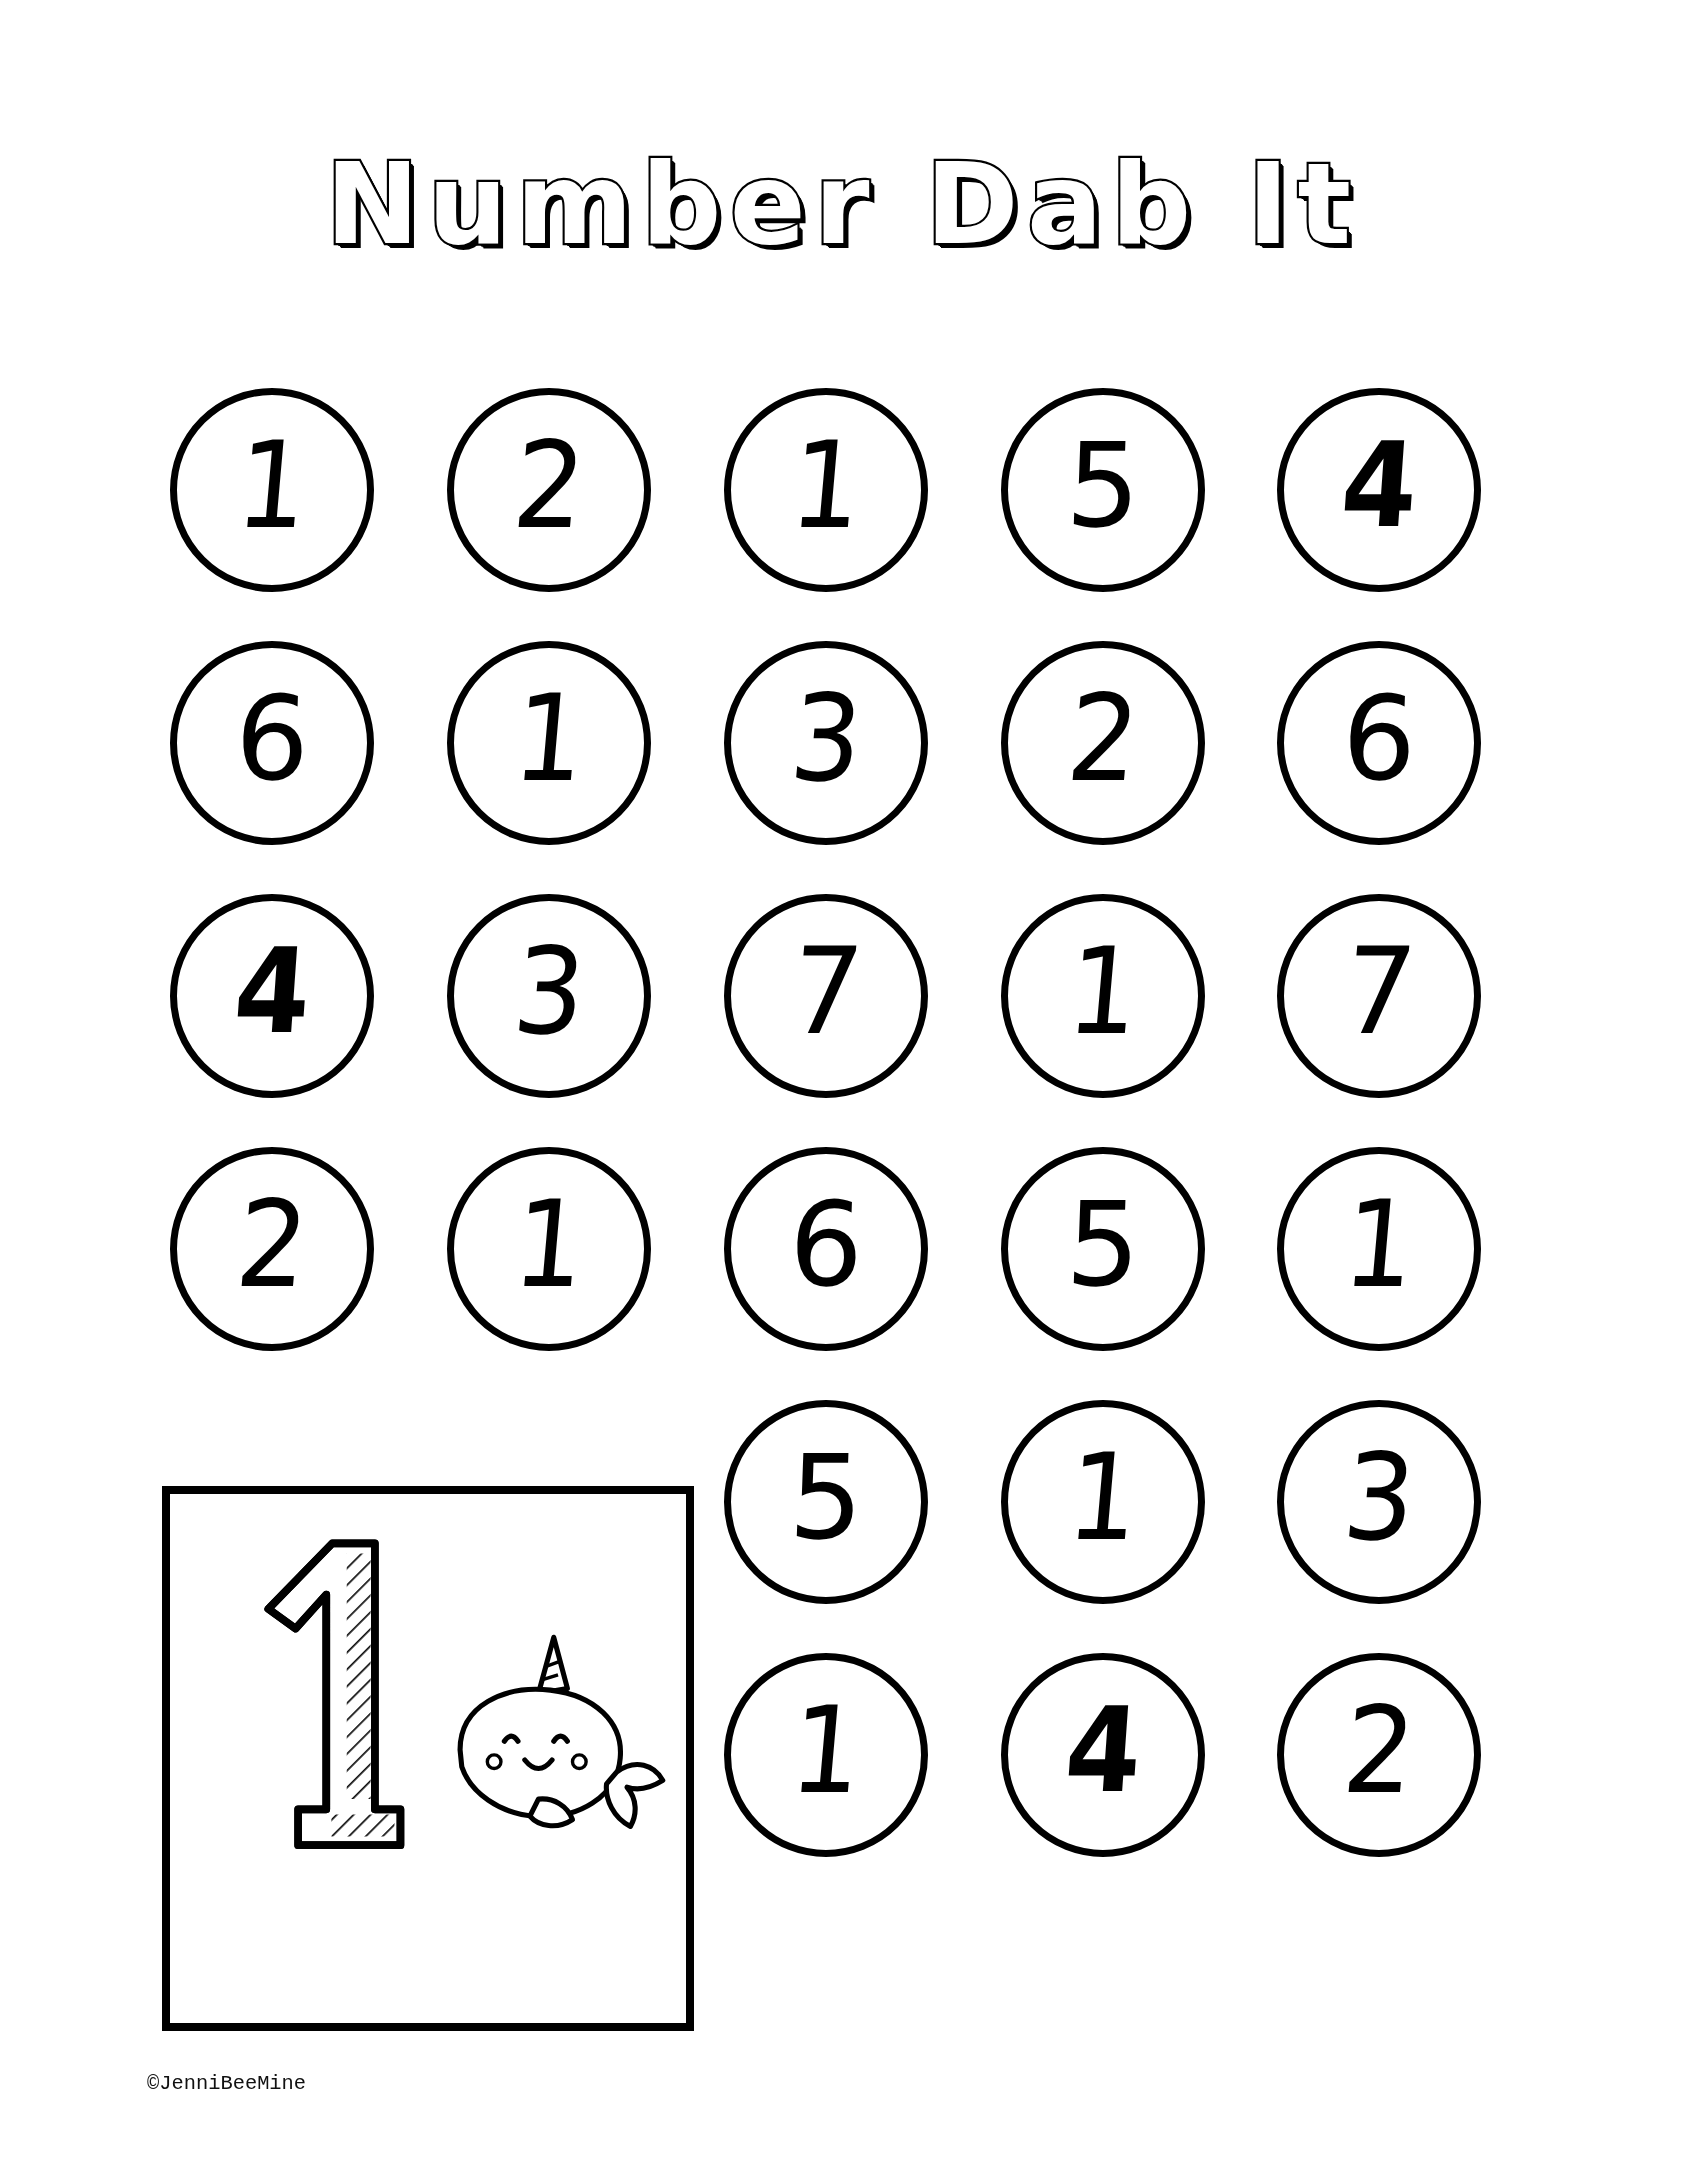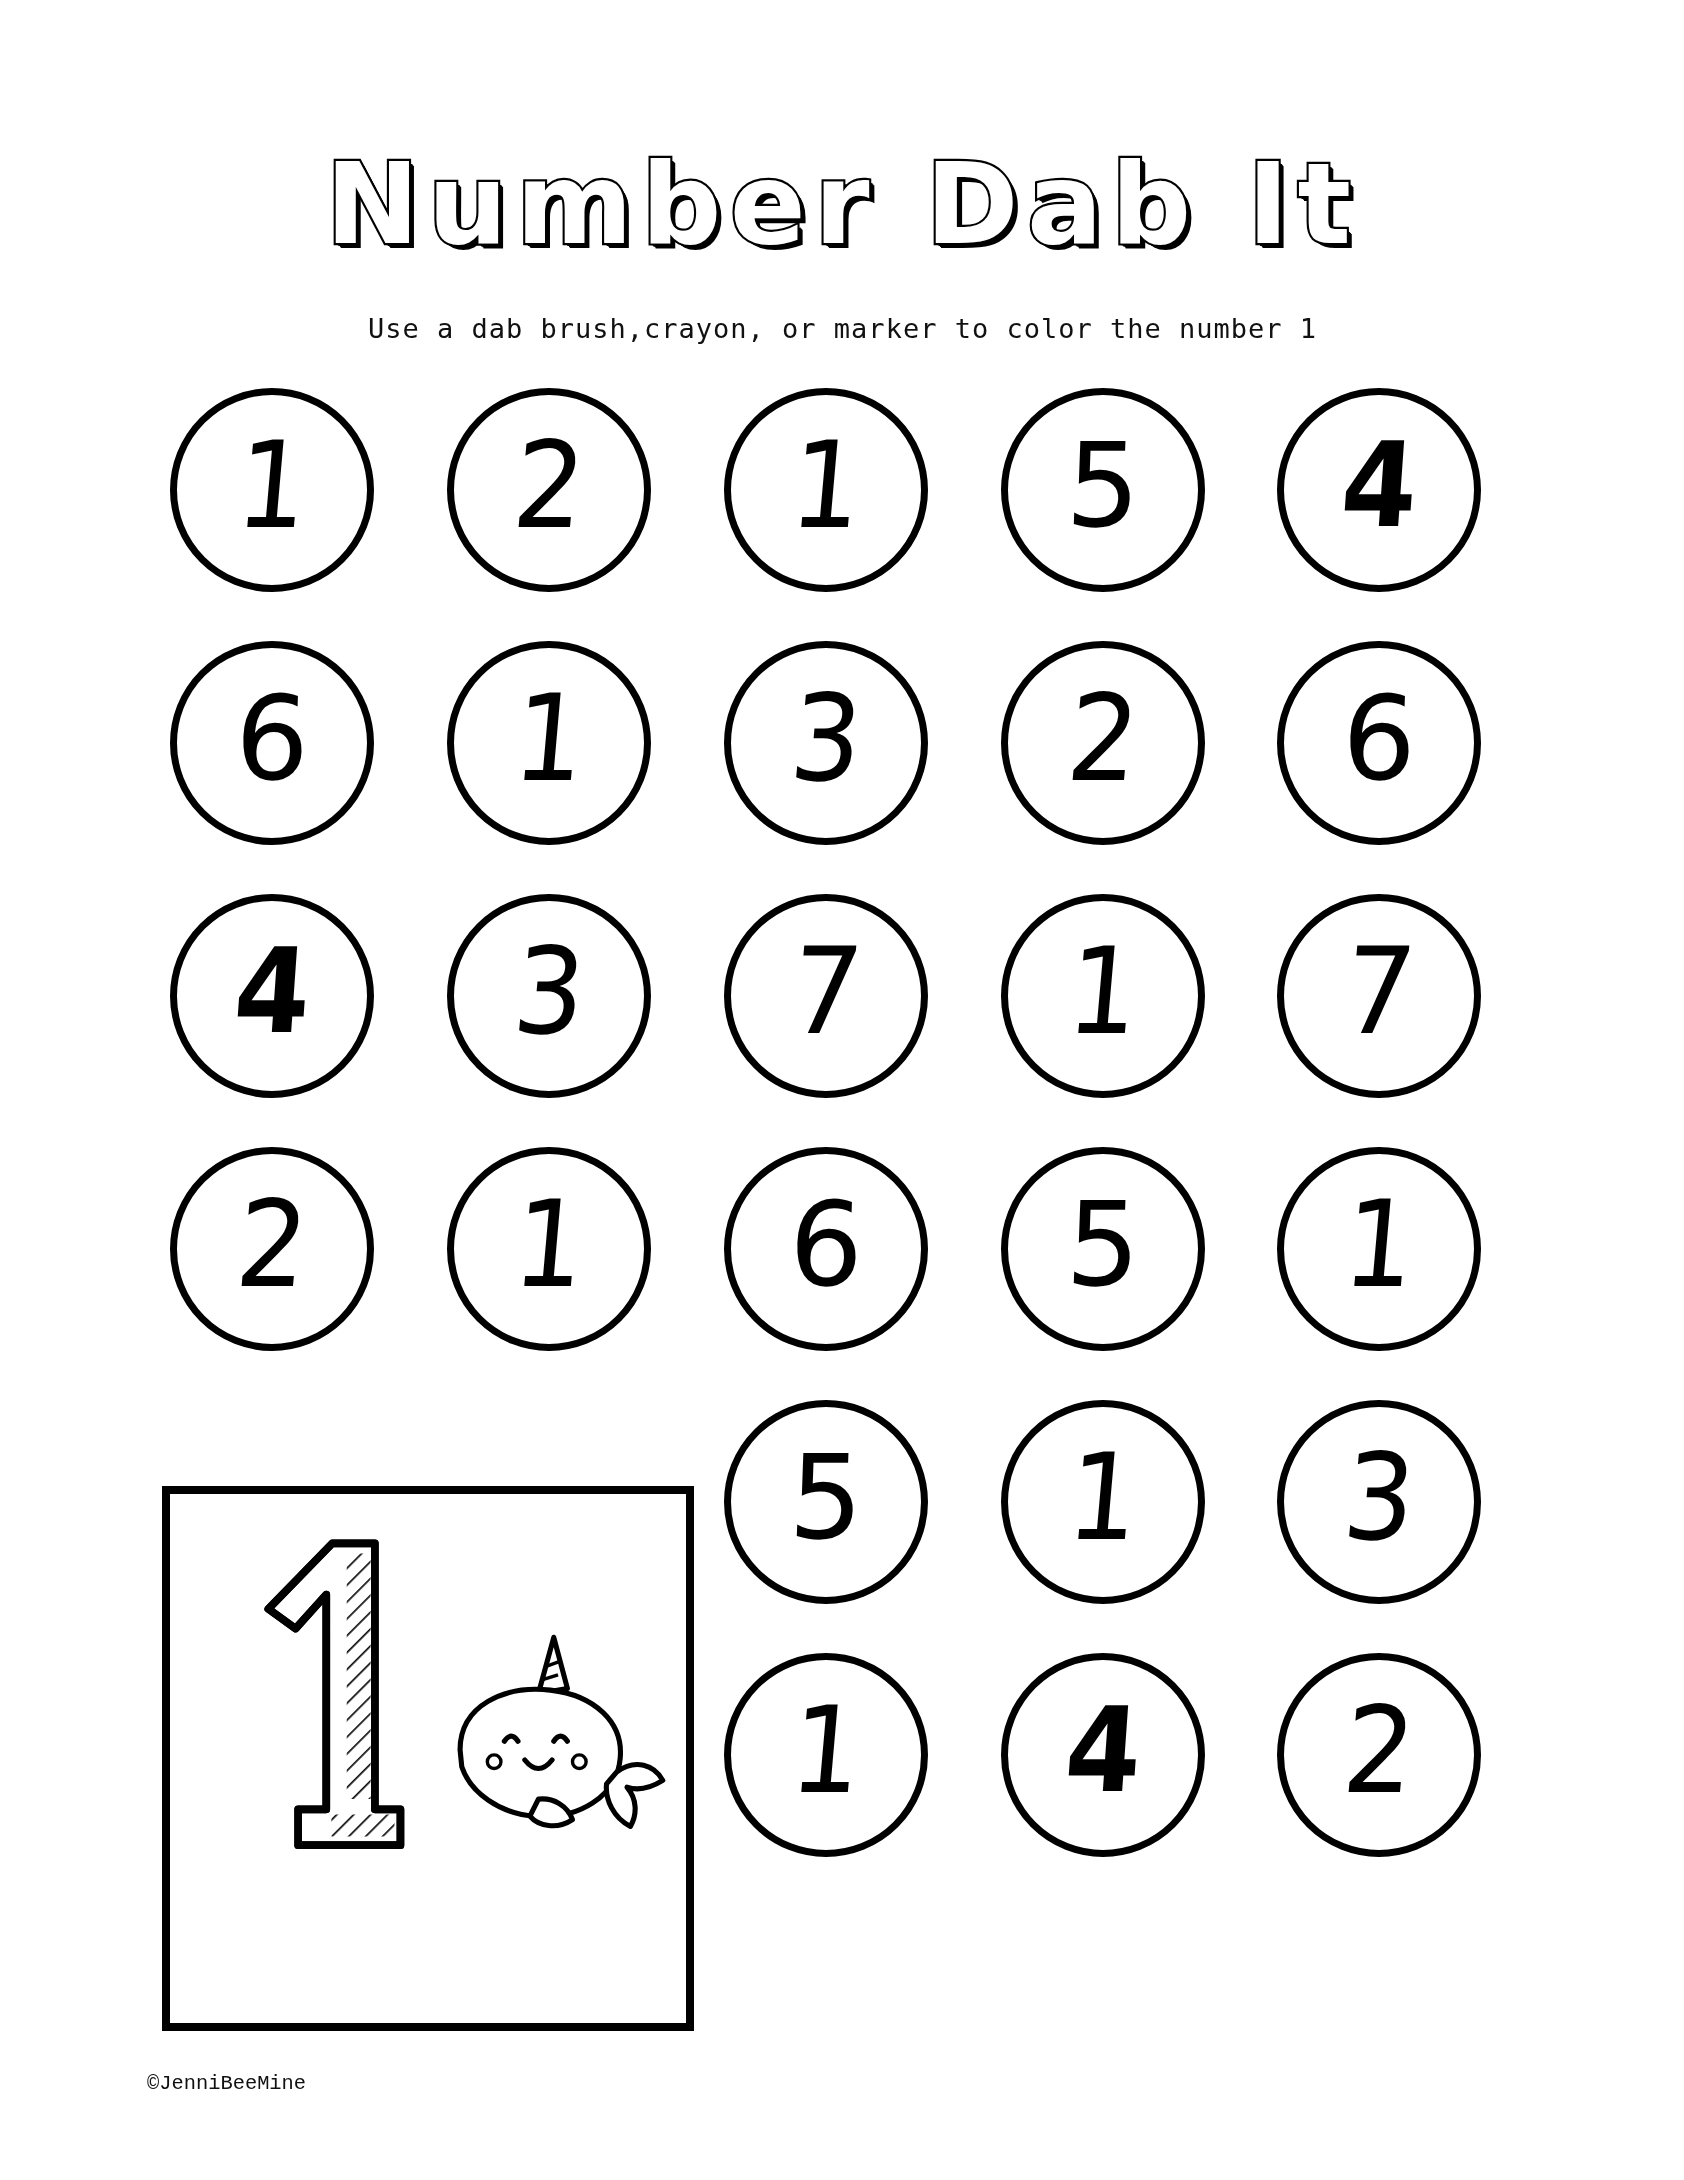--- a/index.html
+++ b/index.html
@@ -147,21 +147,20 @@
     color: #111111;
   }
 </style>
 </head>
 <body>
 
 <div class="sheet">
 
   <div class="title">Number Dab It</div>
 
-  <div class="subtitle">Use a dab brush,crayon, or marker to color the number 1</div>
 
   <div class="grid" id="bubble-grid">
       <div class="bubble v-thin" style="left: 0px; top: 0px;">
         <div class="digit">1</div>
       </div>
       <div class="bubble v-thin" style="left: 277px; top: 0px;">
         <div class="digit">2</div>
       </div>
       <div class="bubble v-thin" style="left: 554px; top: 0px;">
         <div class="digit">1</div>

